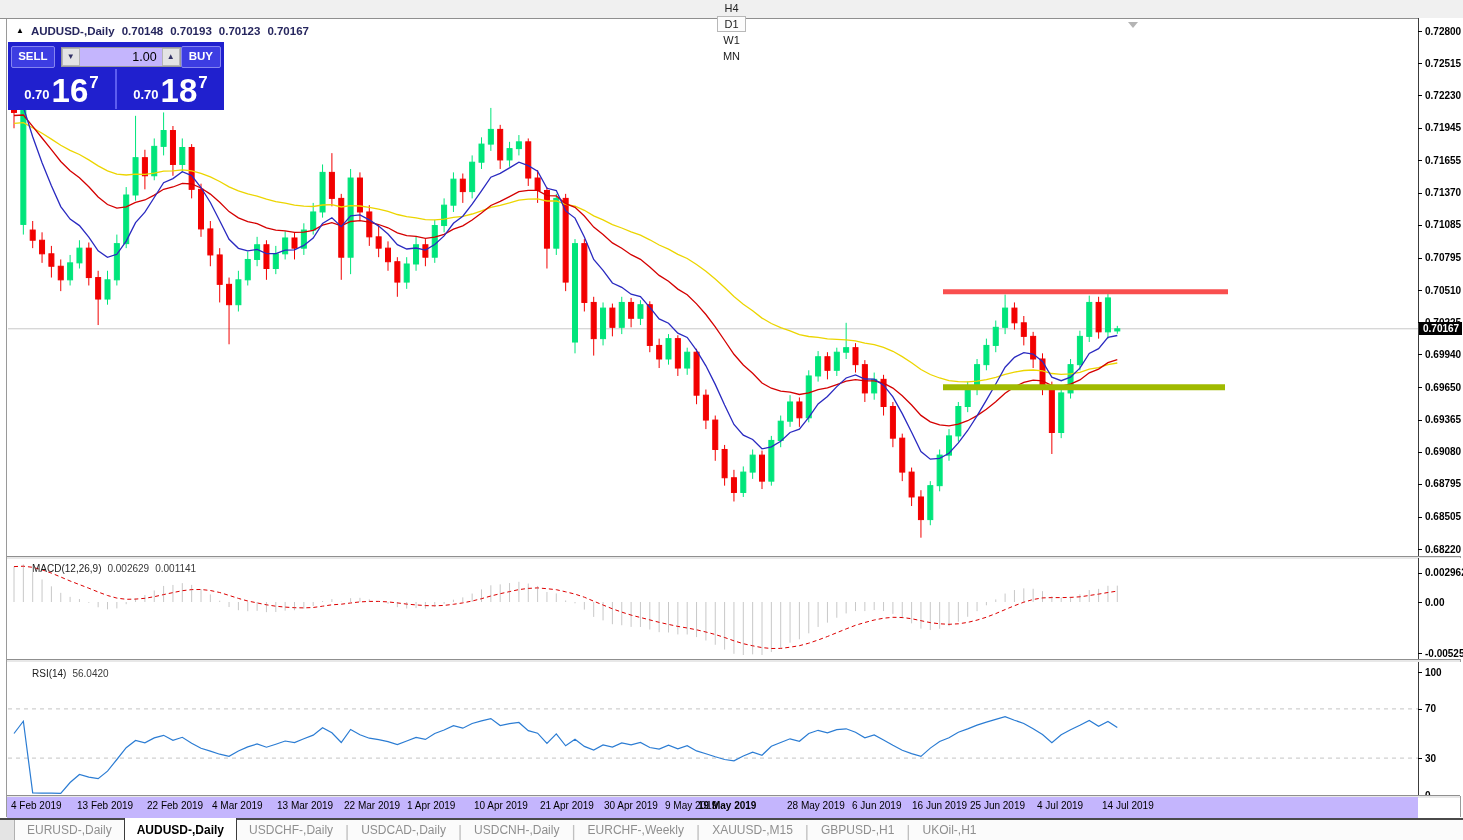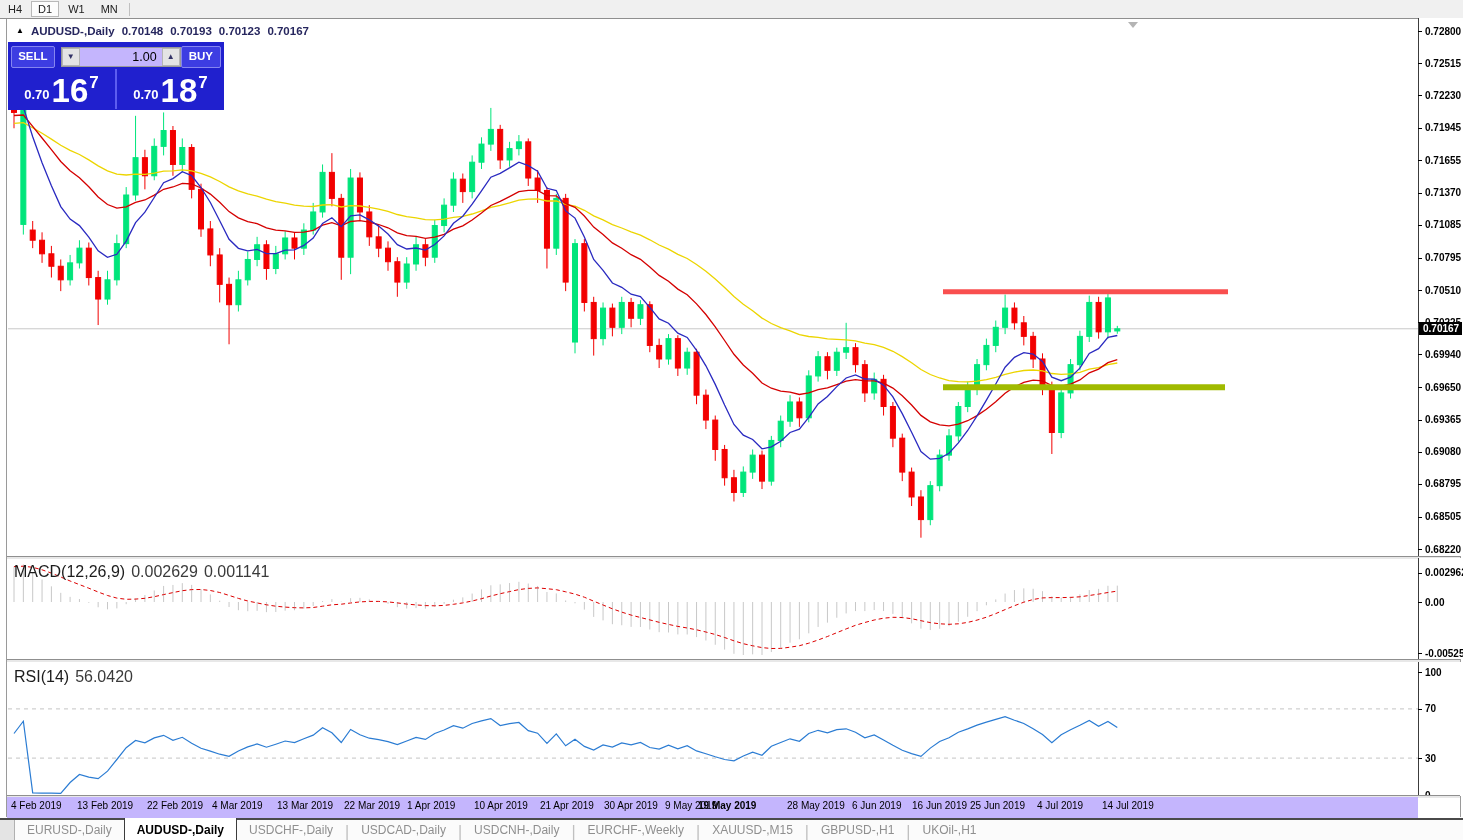--- a/index.html
+++ b/index.html
@@ -1,20 +1,20 @@
 <!DOCTYPE html>
 <html><head>
 <meta charset="utf-8">
 <style>
   html,body{margin:0;padding:0;background:#fff;font-family:"Liberation Sans",sans-serif;}
   .screen{position:relative;width:1463px;height:840px;background:#ffffff;overflow:hidden;}
 
   
   .toolbar{position:absolute;left:0;top:0;width:100%;height:18px;background:#f0f0f0;
-    border-bottom:1px solid #8f8f8f;display:flex;align-items:center;}
+    border-bottom:1px solid #8f8f8f;display:flex;align-items:center;flex-direction:column;}
   .tb-btn{font-size:11px;color:#222;padding:1px 7px;margin:0 1px;line-height:14px;cursor:default;}
   .tb-btn.active{background:#fcfcfc;border:1px solid #b8b8b8;padding:0 6px;}
   .tb-sep{width:1px;height:13px;background:#c0c0c0;margin:0 3px;}
 
   
   .win-left,.win-right{position:absolute;top:19px;height:798px;width:1px;background:#9a9a9a;}
   .win-left{left:6px;} .win-right{left:1460px;}
 
   .hsep{position:absolute;left:7px;right:3px;height:2px;border-top:1px solid #8f8f8f;border-bottom:1px solid #ffffff;background:#e8e8e8;}
 
@@ -36,21 +36,21 @@
     padding:0 5px;font-family:"Liberation Sans",sans-serif;color:#000;}
   .tp-row2{display:flex;height:40px;margin-top:1px;}
   .tp-price{flex:1;display:flex;align-items:flex-end;justify-content:center;color:#fff;padding-bottom:3px;}
   .tp-price .pfx{font-size:13px;font-weight:bold;margin-right:2px;margin-bottom:4px;}
   .tp-price .big{font-size:33px;font-weight:bold;line-height:30px;}
   .tp-price .sup{font-size:17px;font-weight:bold;transform:translateY(-13px);margin-left:1px;}
   .tp-gap{width:2px;background:#5d5df0;}
 
   
   .pane{position:absolute;left:8px;}
-  .ind-label{position:absolute;left:14px;font-size:16px;color:#1c1c1c;z-index:4;display:flex;gap:6px;}
+  .ind-label{position:absolute;left:32px;font-size:10px;color:#1c1c1c;z-index:4;display:flex;gap:6px;}
   .ind-label .v{color:#3a3a3a;}
 
   
   .axis{position:absolute;left:1418px;width:45px;background:#fff;}
   .axis-line{position:absolute;left:0;top:0;bottom:0;width:1px;background:#3c3c3c;}
   .ax-label{position:absolute;left:7px;font-size:10px;font-weight:bold;color:#000;white-space:nowrap;}
   .ax-tick{position:absolute;left:0;width:4px;height:1px;background:#000;}
   .price-tag{position:absolute;left:1px;width:43px;height:13px;background:#000;color:#fff;
     font-size:10px;font-weight:bold;text-align:left;padding-left:4px;line-height:13px;z-index:5;box-sizing:border-box;}
 

